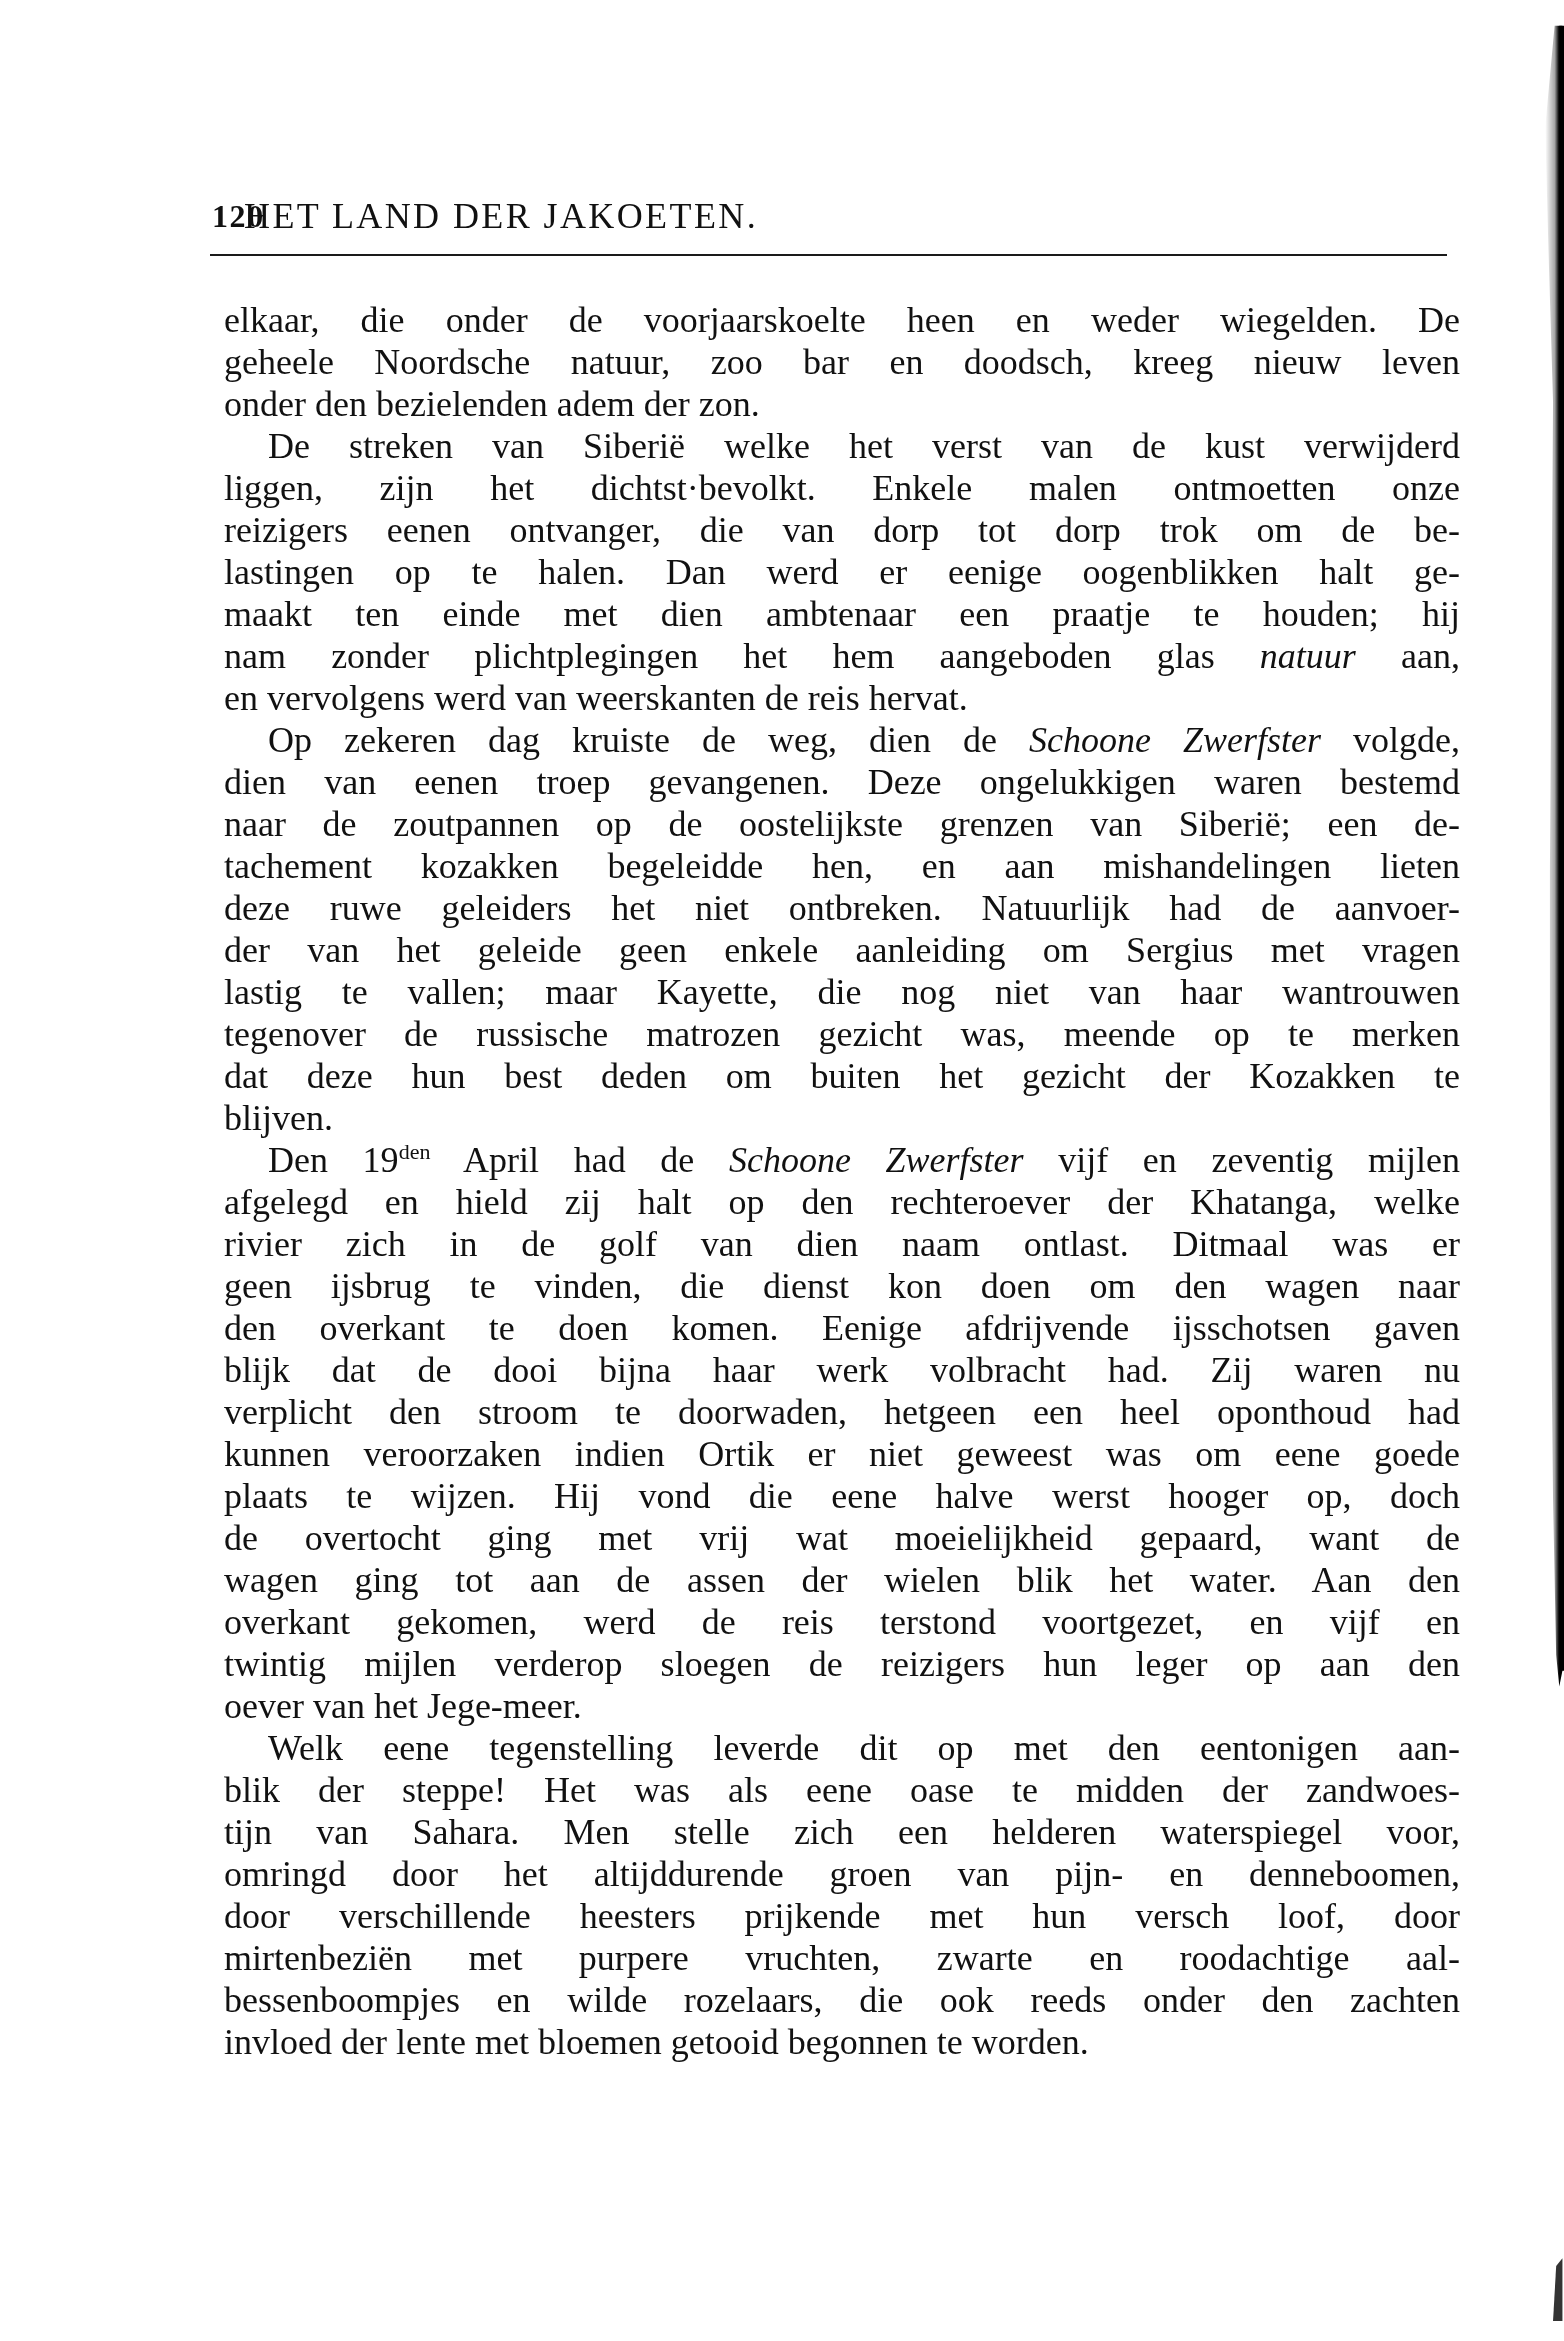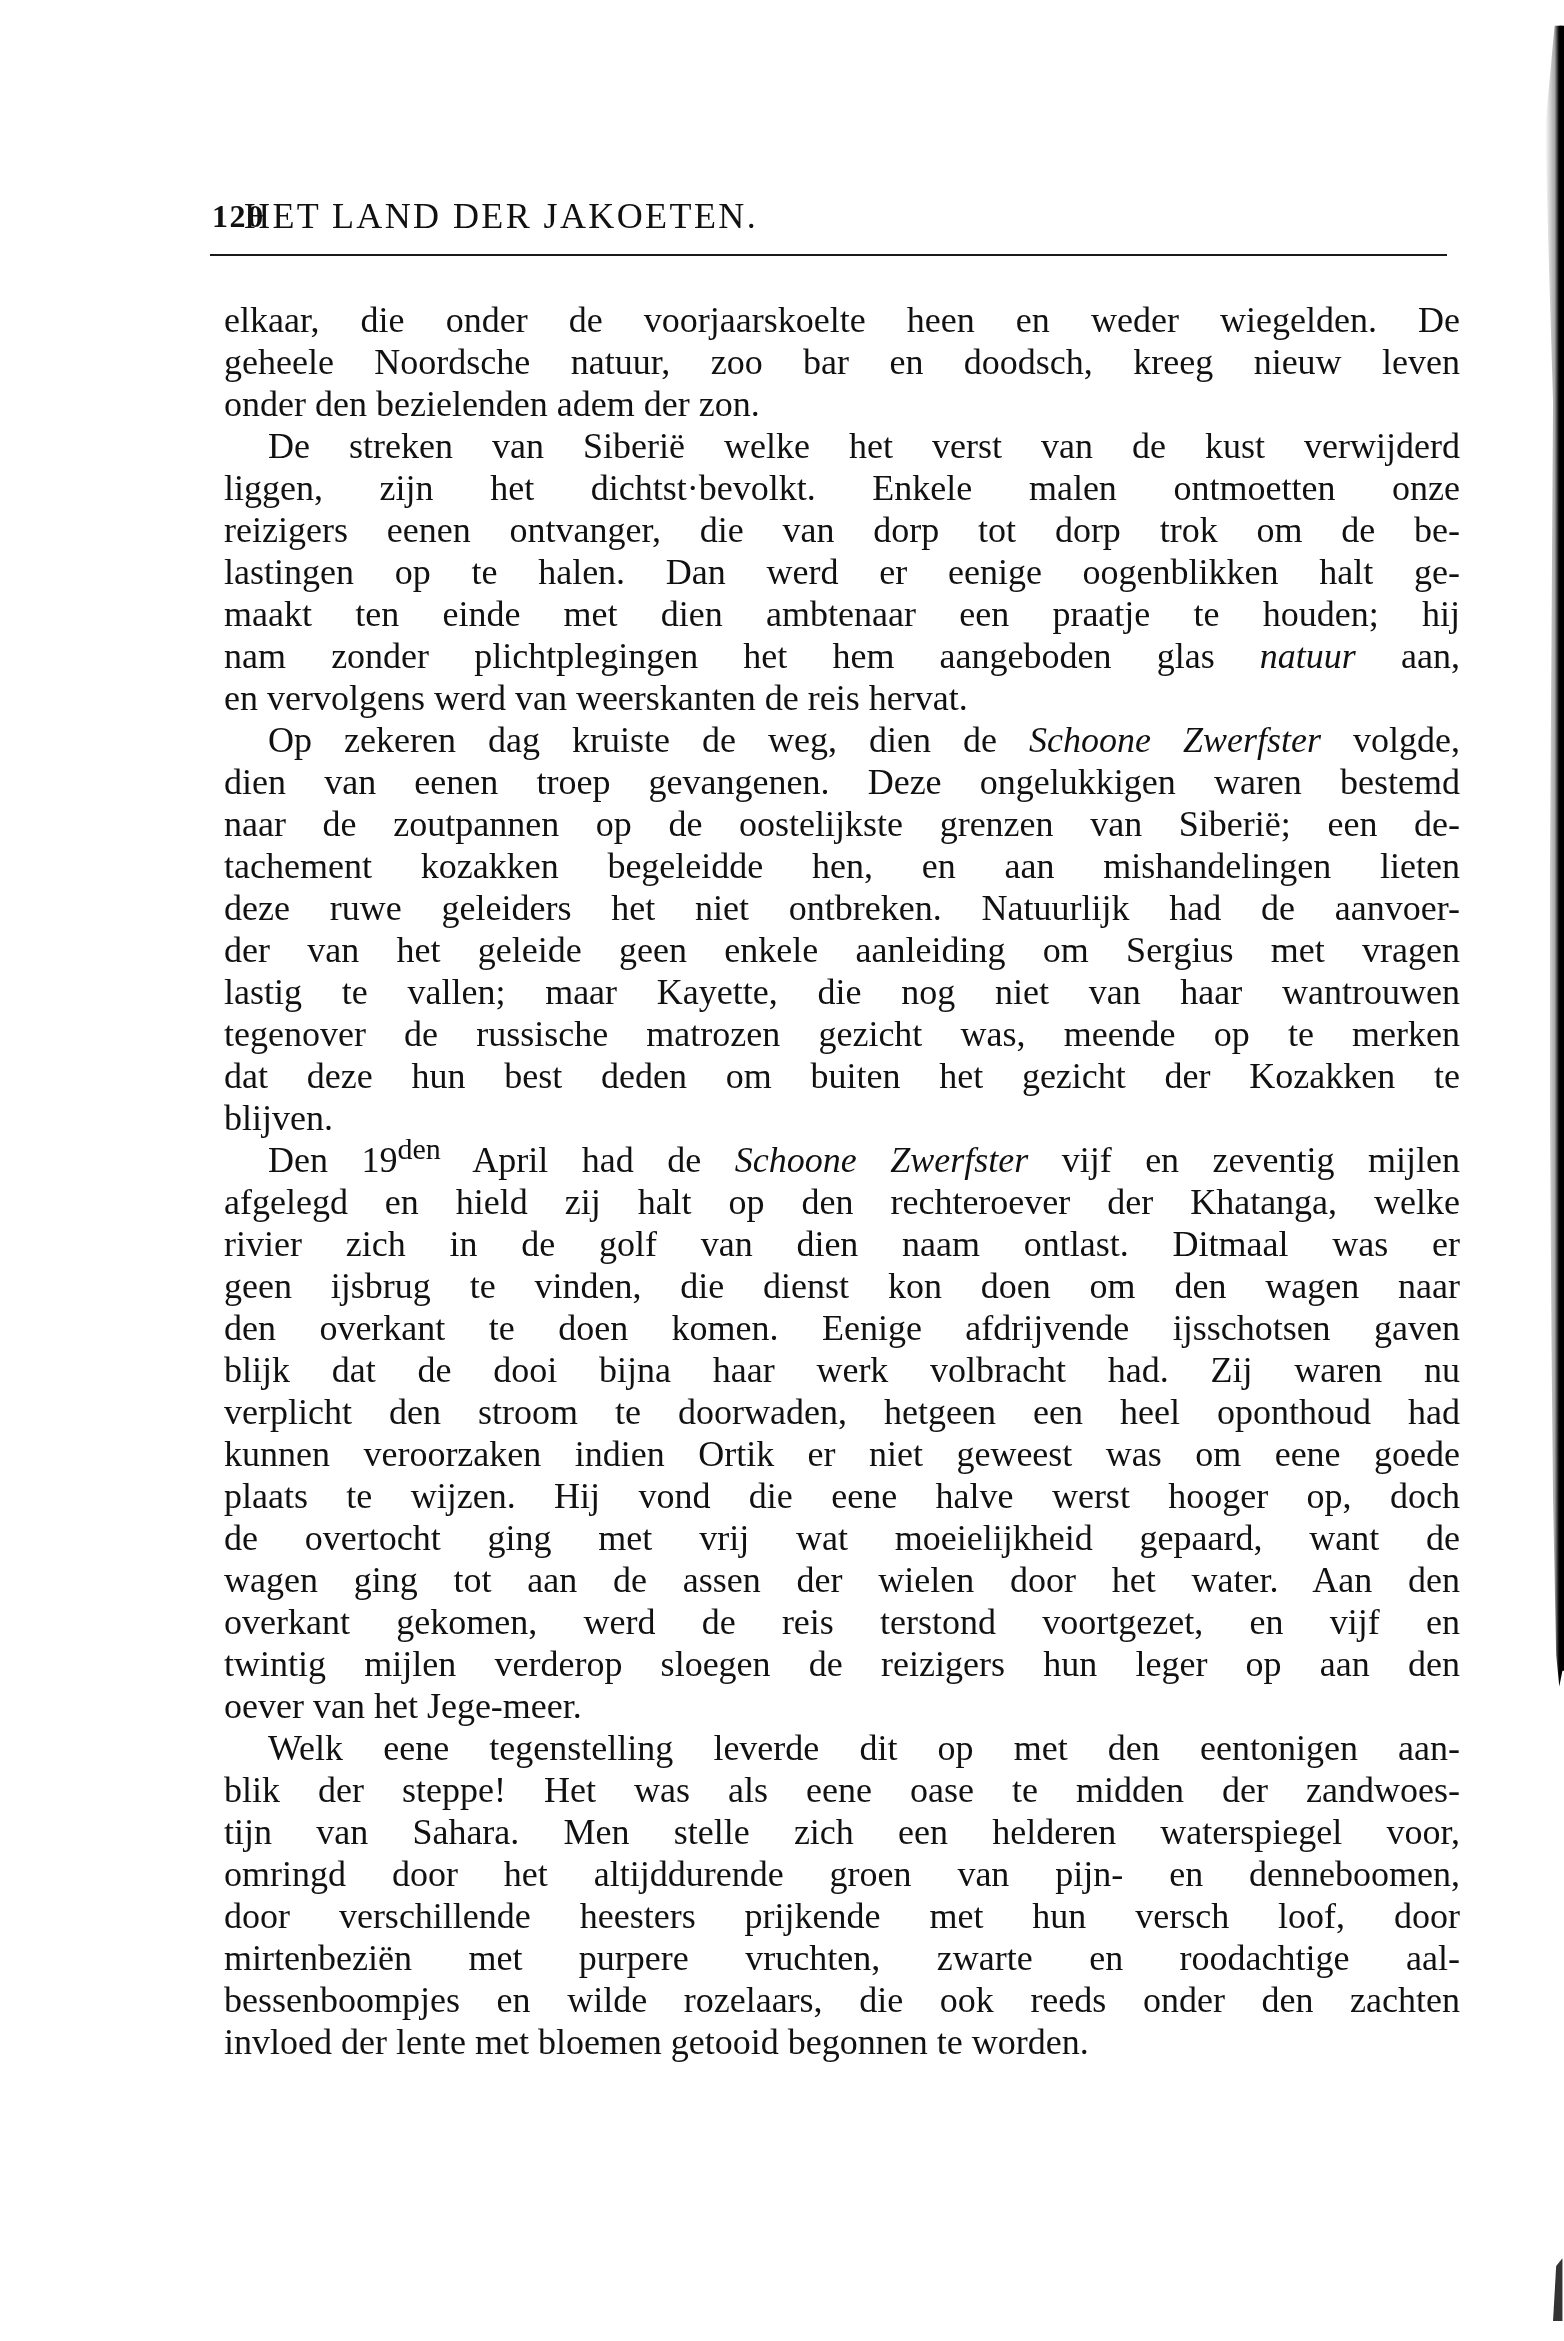--- a/index.html
+++ b/index.html
@@ -73,21 +73,21 @@
     overflow: visible;
   }
   .line.last {
     text-align-last: left;
   }
   .line.indent {
     padding-left: 44px;
   }
   .line i { font-style: italic; }
   .line sup {
-    font-size: 30px;
+    font-size: 22px;
     vertical-align: 12.6px;
     line-height: 0;
     margin-top: 15px;
   }
   
   .scan-edge {
     position: absolute;
     right: 0;
     top: 0;
     width: 47px;
@@ -138,21 +138,21 @@
         <span class="line indent">Den 19<sup>den</sup> April had de <i>Schoone Zwerfster</i> vijf en zeventig mijlen</span>
         <span class="line">afgelegd en hield zij halt op den rechteroever der Khatanga, welke</span>
         <span class="line">rivier zich in de golf van dien naam ontlast. Ditmaal was er</span>
         <span class="line">geen ijsbrug te vinden, die dienst kon doen om den wagen naar</span>
         <span class="line">den overkant te doen komen. Eenige afdrijvende ijsschotsen gaven</span>
         <span class="line">blijk dat de dooi bijna haar werk volbracht had. Zij waren nu</span>
         <span class="line">verplicht den stroom te doorwaden, hetgeen een heel oponthoud had</span>
         <span class="line">kunnen veroorzaken indien Ortik er niet geweest was om eene goede</span>
         <span class="line">plaats te wijzen. Hij vond die eene halve werst hooger op, doch</span>
         <span class="line">de overtocht ging met vrij wat moeielijkheid gepaard, want de</span>
-        <span class="line">wagen ging tot aan de assen der wielen door het water. Aan den</span>
+        <span class="line">wagen ging tot aan de assen der wielen blik het water. Aan den</span>
         <span class="line">overkant gekomen, werd de reis terstond voortgezet, en vijf en</span>
         <span class="line">twintig mijlen verderop sloegen de reizigers hun leger op aan den</span>
         <span class="line last">oever van het Jege-meer.</span>
       </div>
       <div>
         <span class="line indent">Welk eene tegenstelling leverde dit op met den eentonigen aan-</span>
         <span class="line">blik der steppe! Het was als eene oase te midden der zandwoes-</span>
         <span class="line">tijn van Sahara. Men stelle zich een helderen waterspiegel voor,</span>
         <span class="line">omringd door het altijddurende groen van pijn- en denneboomen,</span>
         <span class="line">door verschillende heesters prijkende met hun versch loof, door</span>

